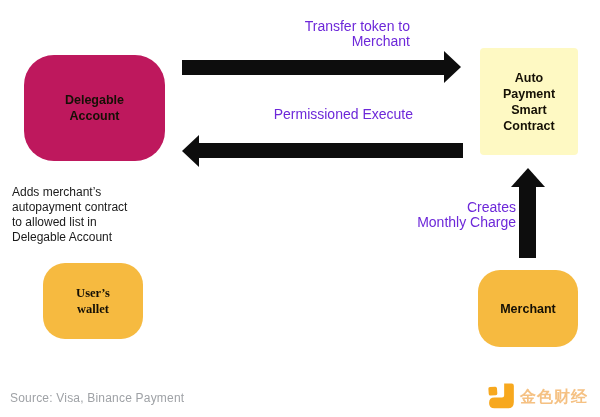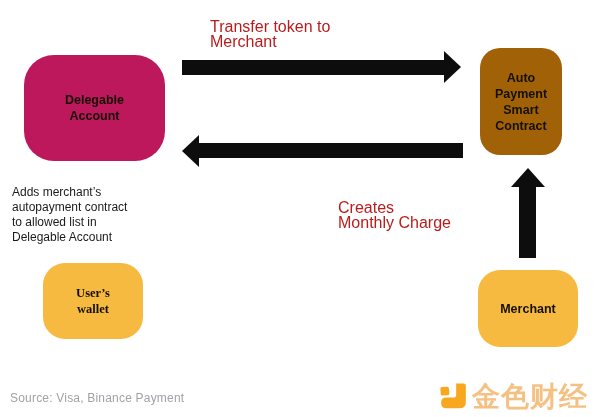--- a/index.html
+++ b/index.html
@@ -27,47 +27,47 @@
     color: #151005;
     font-size: 12.5px;
     line-height: 16px;
   }
   .node-delegable {
     left: 24px; top: 55px; width: 141px; height: 106px;
     background: #be185d;
     border-radius: 30px;
   }
   .node-autopay {
-    left: 480px; top: 48px; width: 82px; height: 107px;
-    background: #a16207;
-    border-radius: 20px;
+    left: 480px; top: 48px; width: 98px; height: 107px;
+    background: #fef9c3;
+    border-radius: 4px;
   }
   .node-wallet {
     left: 43px; top: 263px; width: 100px; height: 76px;
     background: #F6BA40;
     border-radius: 22px;
     font-family: Liberation Serif, serif;
   }
   .node-merchant {
     left: 478px; top: 270px; width: 100px; height: 77px;
     background: #F6BA40;
     border-radius: 22px;
   }
 
   
   .edge-label {
     position: absolute;
-    text-align: left;
-    color: #b91c1c;
-    font-size: 16px;
+    text-align: right;
+    color: #6d28d9;
+    font-size: 14px;
     line-height: 15px;
   }
   .lbl-transfer     { left: 210px; top: 19px;  width: 200px; }
   .lbl-permissioned { left: 213px; top: 107px; width: 200px; }
-  .lbl-creates      { left: 338px; top: 200px; width: 160px; }
+  .lbl-creates      { left: 356px; top: 200px; width: 160px; }
   .note-adds {
     position: absolute;
     left: 12px; top: 185px; width: 164px;
     text-align: left;
     color: #1a1a1a;
     font-size: 12px;
     line-height: 15px;
   }
 
   
@@ -104,40 +104,41 @@
   }
   .logo {
     position: absolute;
     right: 12px; bottom: 7px;
     display: flex;
     align-items: center;
     gap: 4px;
   }
   .logo-icon { width: 28px; height: 27px; display: block; }
   .logo-text {
-    font-size: 28px;
+    font-size: 16px;
     font-weight: bold;
     color: #F5C183;
     letter-spacing: 1px;
     line-height: 27px;
   }
 </style>
 </head>
 <body>
 
 <div class="canvas">
 
   <div class="edge-label lbl-transfer multiline">Transfer token to
 Merchant</div>
 
   <div>
     <div class="arrow-part arrow-top-body"></div>
     <div class="arrow-part arrow-top-head"></div>
   </div>
 
+  <div class="edge-label lbl-permissioned">Permissioned Execute</div>
 
   <div>
     <div class="arrow-part arrow-left-head"></div>
     <div class="arrow-part arrow-left-body"></div>
   </div>
 
   <div class="node node-delegable multiline">Delegable
 Account</div>
 
   <div class="node node-autopay multiline">Auto

